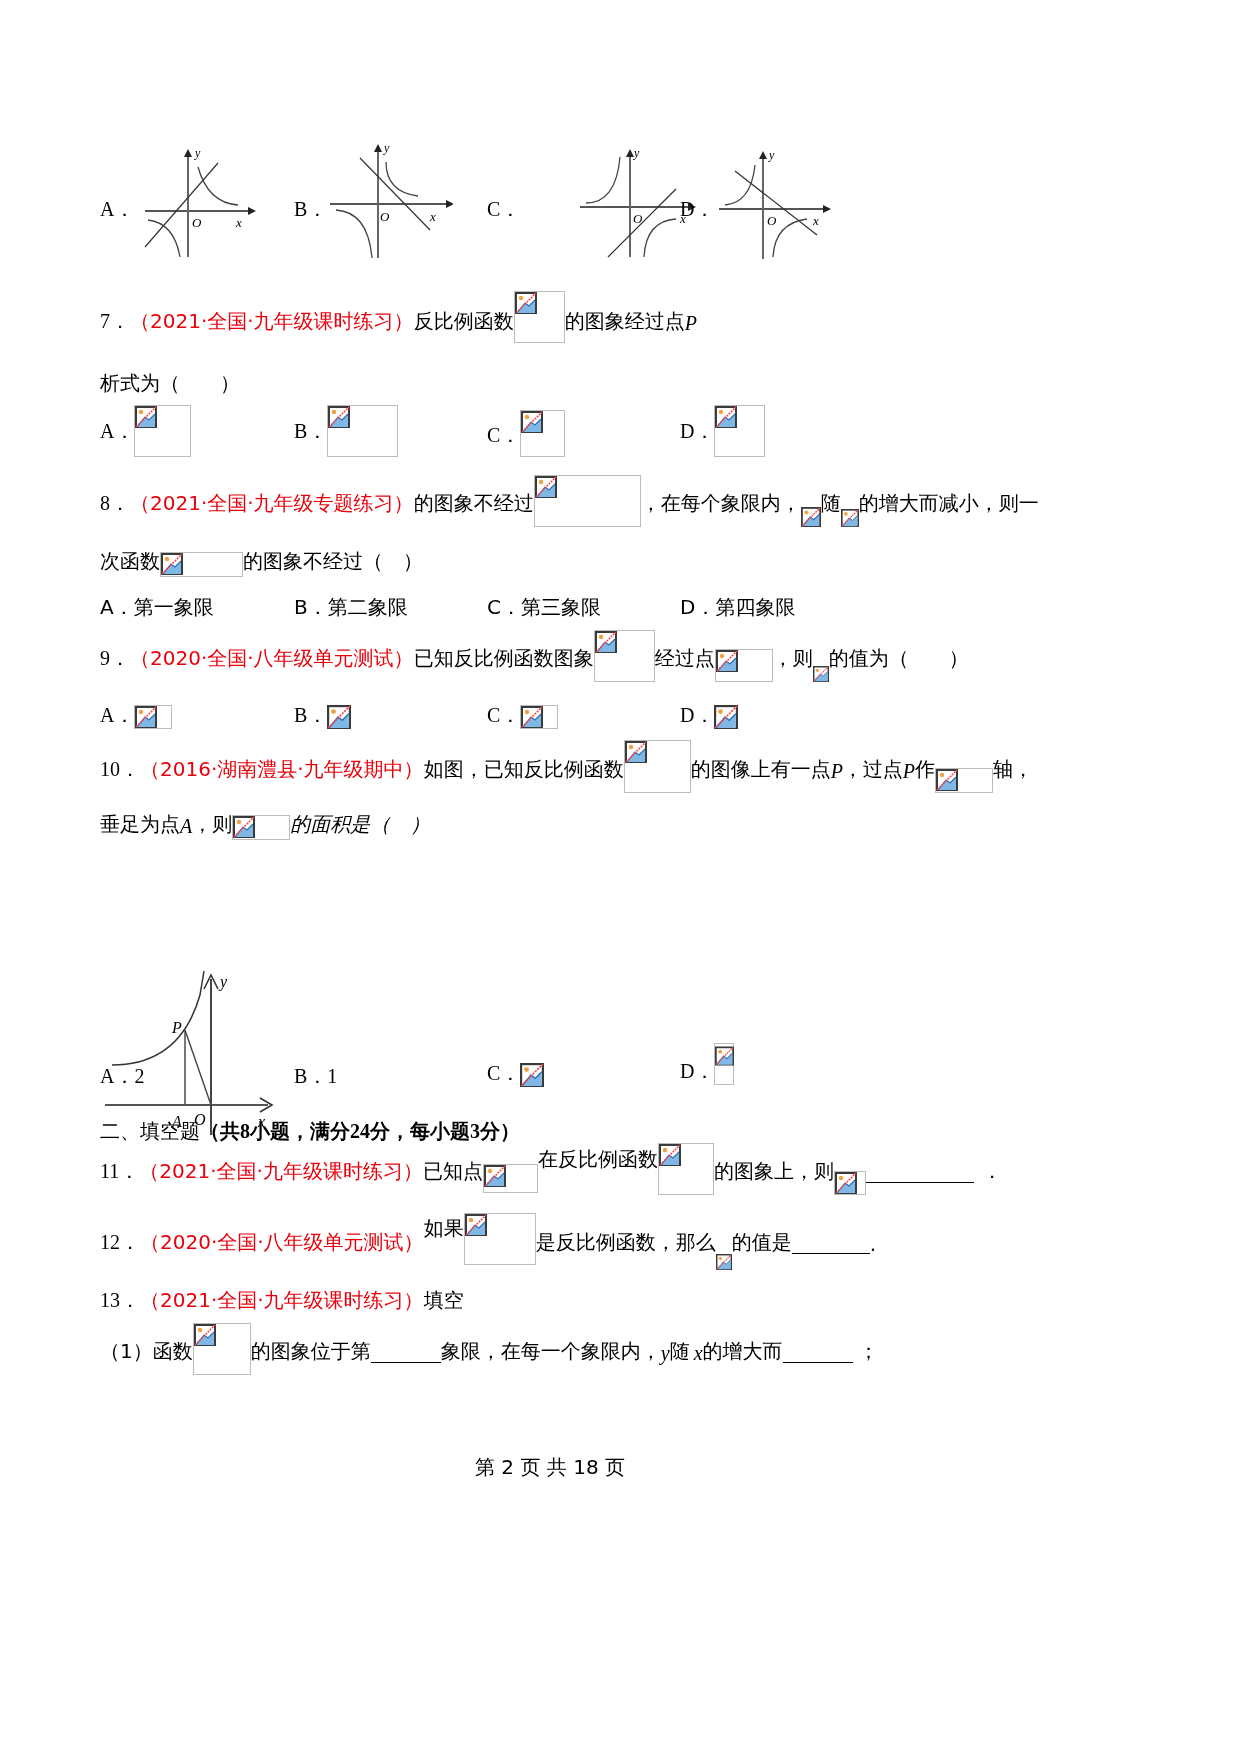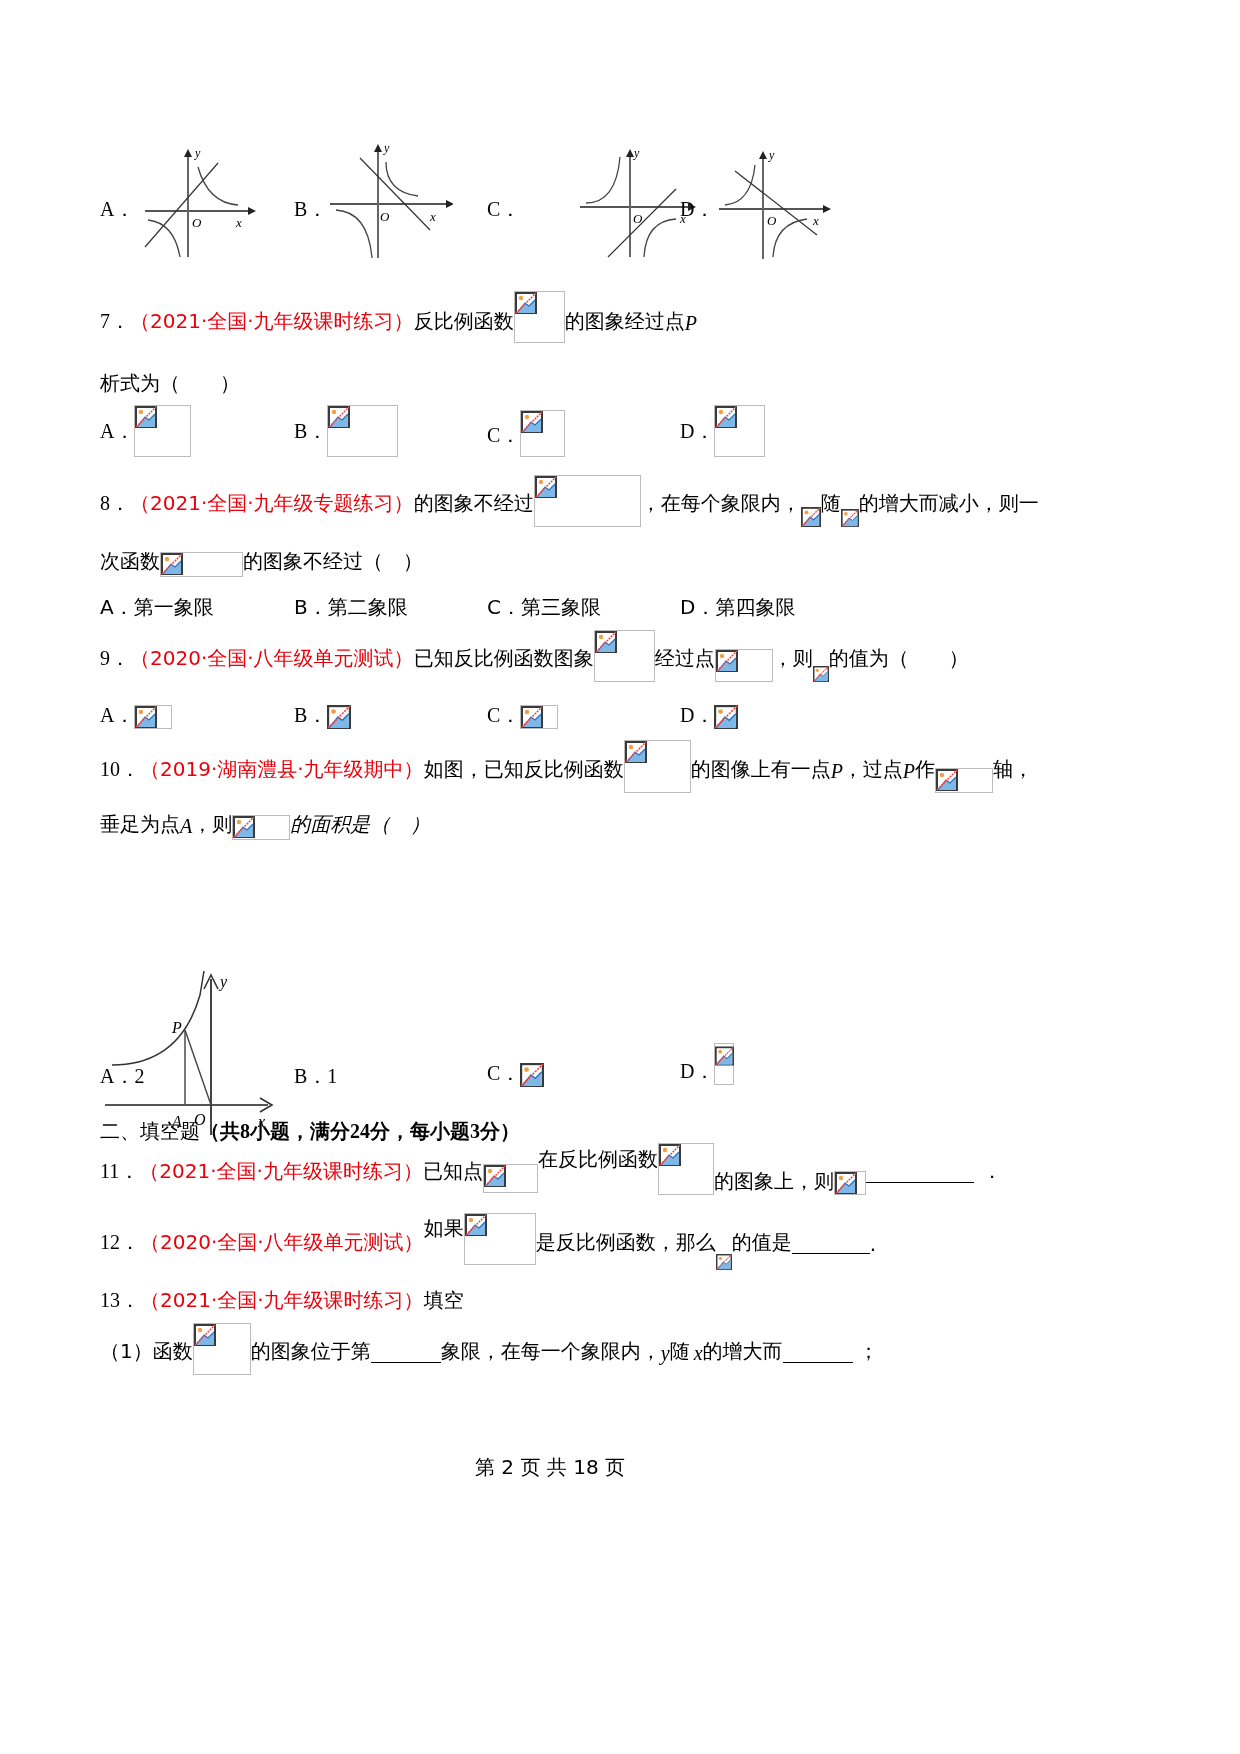--- a/index.html
+++ b/index.html
@@ -230,21 +230,21 @@
     <span class="img" style="width:24px;height:24px;border:none;">
         <svg class="ico" style="width:24px;height:24px;">
           <use href="#broken-img"></use>
         </svg>
       </span>
   </div>
 </div>
 
 <div class="abs line" style="left:100px;top:740px;height:53px;">
   <span class="serif" style="margin-bottom:10px;">10．</span>
-  <span class="src" style="margin-bottom:10px;">（2019·湖南澧县·九年级期中）</span>
+  <span class="src" style="margin-bottom:10px;">（2016·湖南澧县·九年级期中）</span>
   <span style="margin-bottom:10px;">如图，已知反比例函数</span>
   <span class="img" style="width:67px;height:53px;">
       <svg class="ico">
         <use href="#broken-img"></use>
       </svg>
     </span>
   <span style="margin-bottom:10px;">的图像上有一点</span>
   <span class="ital" style="margin-bottom:10px;">P</span>
   <span style="margin-bottom:10px;">，过点</span>
   <span class="ital" style="margin-bottom:10px;">P</span>
@@ -316,21 +316,21 @@
       <svg class="ico">
         <use href="#broken-img"></use>
       </svg>
     </span>
   <span style="margin-bottom:22px;">在反比例函数</span>
   <span class="img" style="width:56px;height:52px;">
       <svg class="ico">
         <use href="#broken-img"></use>
       </svg>
     </span>
-  <span style="">的图象上，则</span>
+  <span style="margin-bottom:10px;">的图象上，则</span>
   <span class="img" style="width:32px;height:24px;">
       <svg class="ico">
         <use href="#broken-img"></use>
       </svg>
     </span>
   <span class="blank" style="width:108px;margin-bottom:12px;"></span>
   <span style="margin-bottom:10px;margin-left:8px;">．</span>
 </div>
 
 <div class="abs line" style="left:100px;top:1213px;height:57px;">

